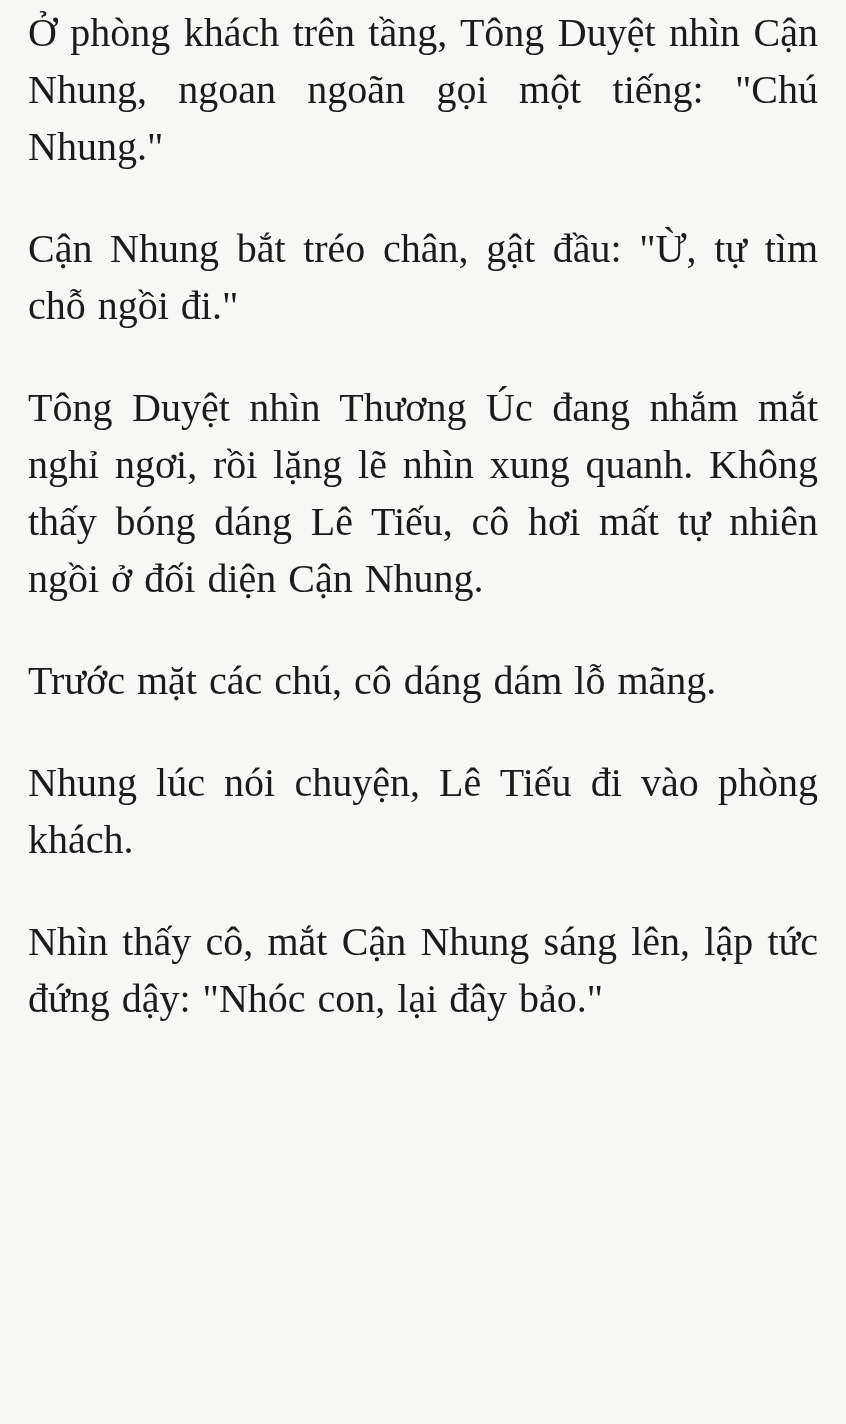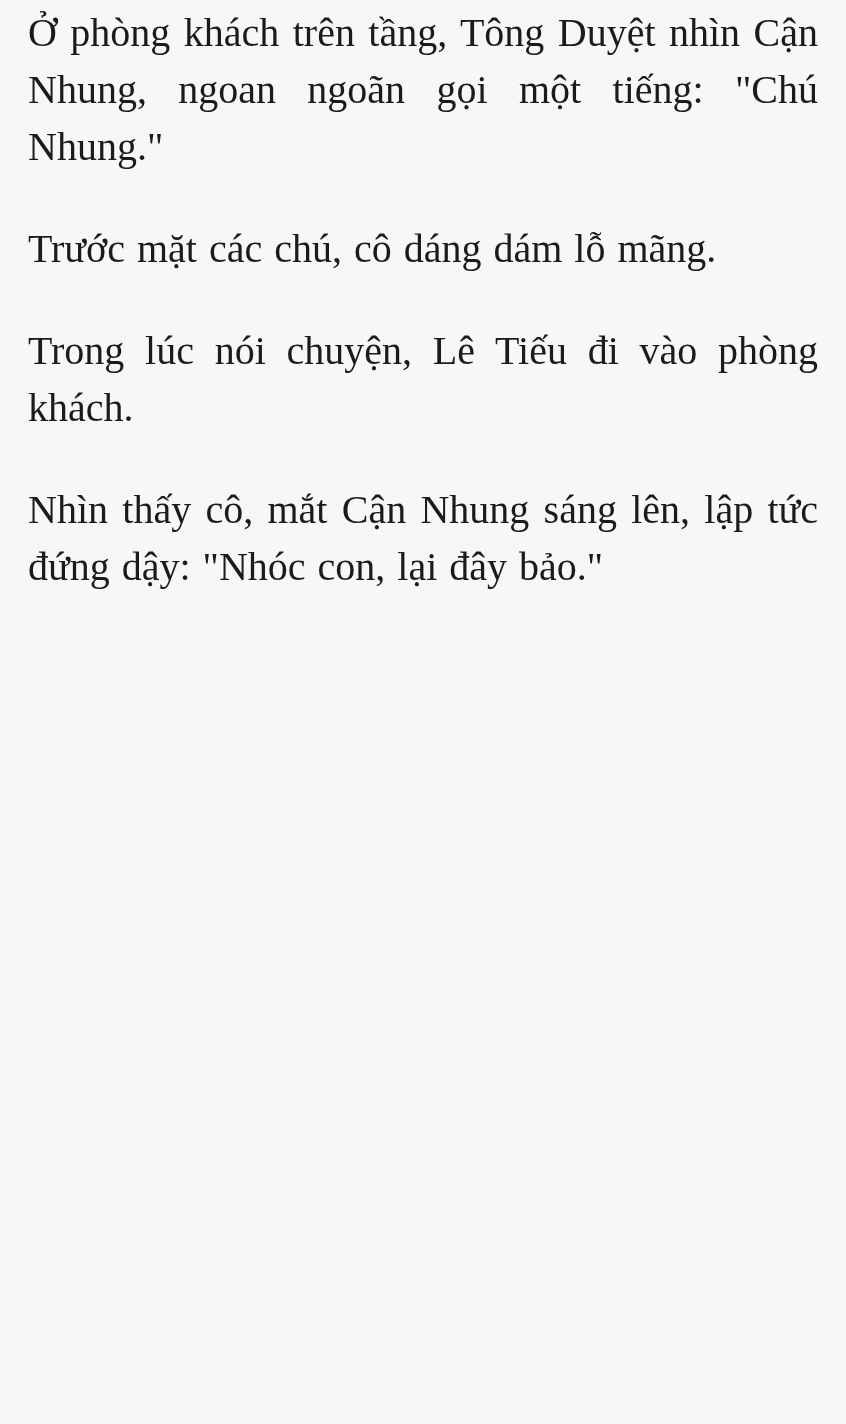--- a/index.html
+++ b/index.html
@@ -31,16 +31,18 @@
   }
   .reader-page p:last-child {
     margin-bottom: 8px;
   }
 </style>
 </head>
 <body>
 
 <div class="reader-page">
     <p>Ở phòng khách trên tầng, Tông Duyệt nhìn Cận Nhung, ngoan ngoãn gọi một tiếng: "Chú Nhung."</p>
+    <p>Cận Nhung bắt tréo chân, gật đầu: "Ừ, tự tìm chỗ ngồi đi."</p>
+    <p>Tông Duyệt nhìn Thương Úc đang nhắm mắt nghỉ ngơi, rồi lặng lẽ nhìn xung quanh. Không thấy bóng dáng Lê Tiếu, cô hơi mất tự nhiên ngồi ở đối diện Cận Nhung.</p>
     <p>Trước mặt các chú, cô dáng dám lỗ mãng.</p>
-    <p>Trong lúc nói chuyện, Lê Tiếu đi vào phòng khách.</p>
+    <p>Nhung lúc nói chuyện, Lê Tiếu đi vào phòng khách.</p>
     <p>Nhìn thấy cô, mắt Cận Nhung sáng lên, lập tức đứng dậy: "Nhóc con, lại đây bảo."</p>
   </div>
 
 </body></html>

